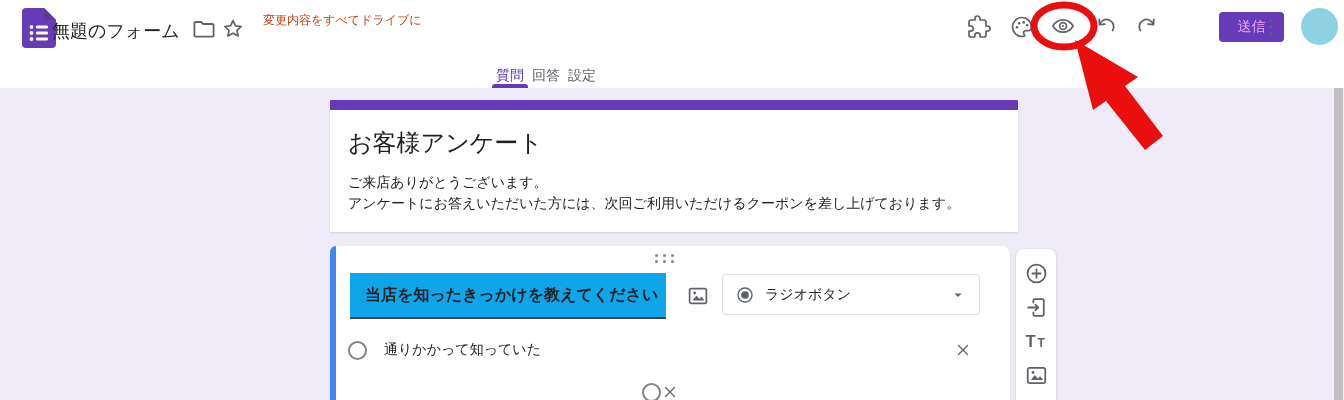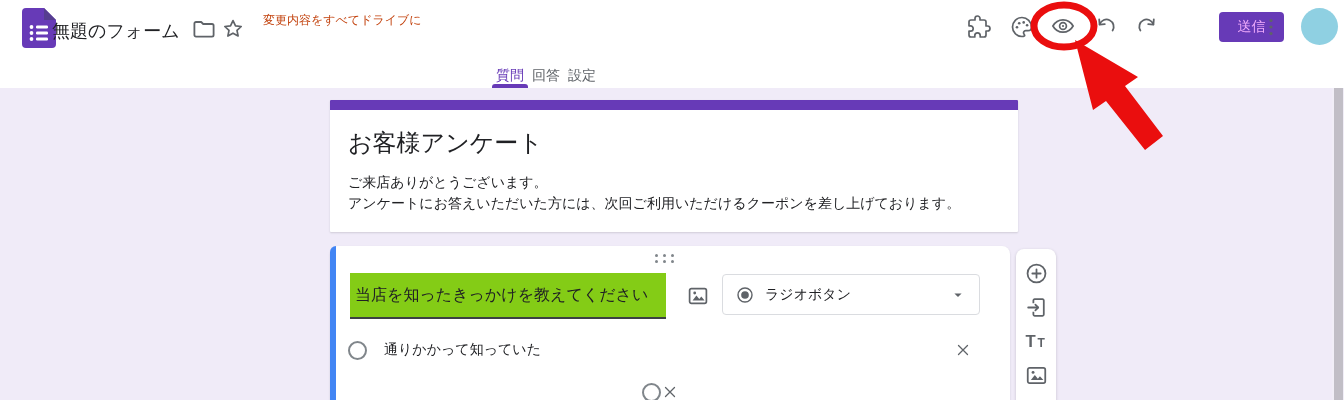--- a/index.html
+++ b/index.html
@@ -51,23 +51,23 @@
 
   
   .q-card { position:absolute; left:330px; top:246px; width:680px; height:254px;
             background:#fff; border-radius:8px; box-shadow:0 1px 2px rgba(60,64,67,.18); }
   .q-card .blue-bar { position:absolute; left:0; top:0; bottom:0; width:6px; background:#4285f4;
                       border-radius:8px 0 0 8px; }
   .drag-handle { position:absolute; left:325px; top:8px; width:26px; height:10px;
                  display:grid; grid-template-columns:repeat(3,3px); grid-template-rows:repeat(2,3px);
                  gap:3px 5px; cursor:grab; }
   .drag-handle i { width:3px; height:3px; border-radius:50%; background:#80868b; }
-  .q-input { position:absolute; left:20px; top:27px; width:316px; height:46px; background:#84cc16;
-             border-bottom:2px solid #3c4043; display:flex; align-items:center; padding-left:5px;
-             font-size:16px; color:#202124; cursor:text; }
+  .q-input { position:absolute; left:20px; top:27px; width:316px; height:46px; background:#0ea5e9;
+             border-bottom:2px solid #3c4043; display:flex; align-items:center; padding-left:15px;
+             font-size:16px; color:#202124; cursor:text;font-weight:bold; }
   .img-btn { position:absolute; left:356px; top:38px; width:24px; height:24px; cursor:pointer; }
   .type-select { position:absolute; left:392px; top:28px; width:258px; height:41px;
                  border:1px solid #dadce0; border-radius:4px; background:#fff;
                  display:flex; align-items:center; padding:0 12px; gap:10px; cursor:pointer; }
   .type-select .label { font-size:14px; color:#202124; flex:1; }
   .opt-row { position:absolute; left:18px; right:38px; height:24px; display:flex; align-items:center;justify-content:center; }
   .opt-row.r1 { top:92px; }
   .opt-row.r2 { top:134px; }
   .opt-radio { width:19px; height:19px; border:2px solid #80868b; border-radius:50%; flex:none; cursor:pointer; }
   .opt-label { margin-left:17px; font-size:14px; color:#202124; flex:1; cursor:text; }

